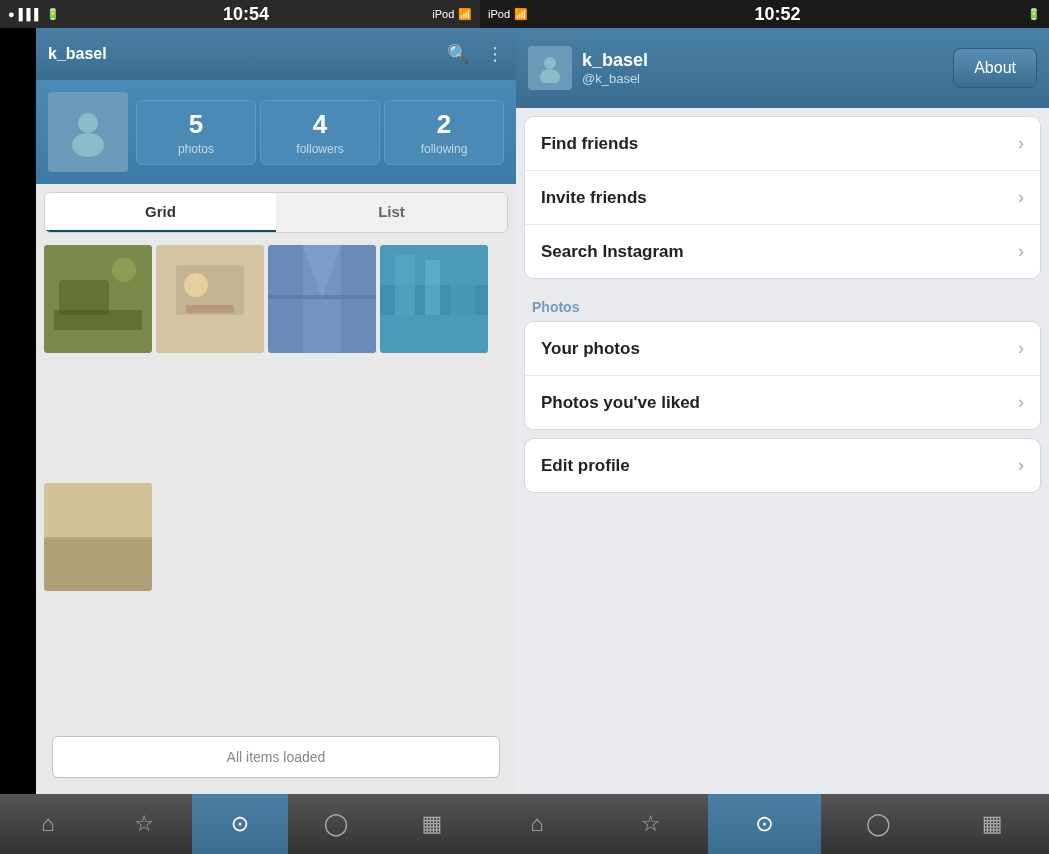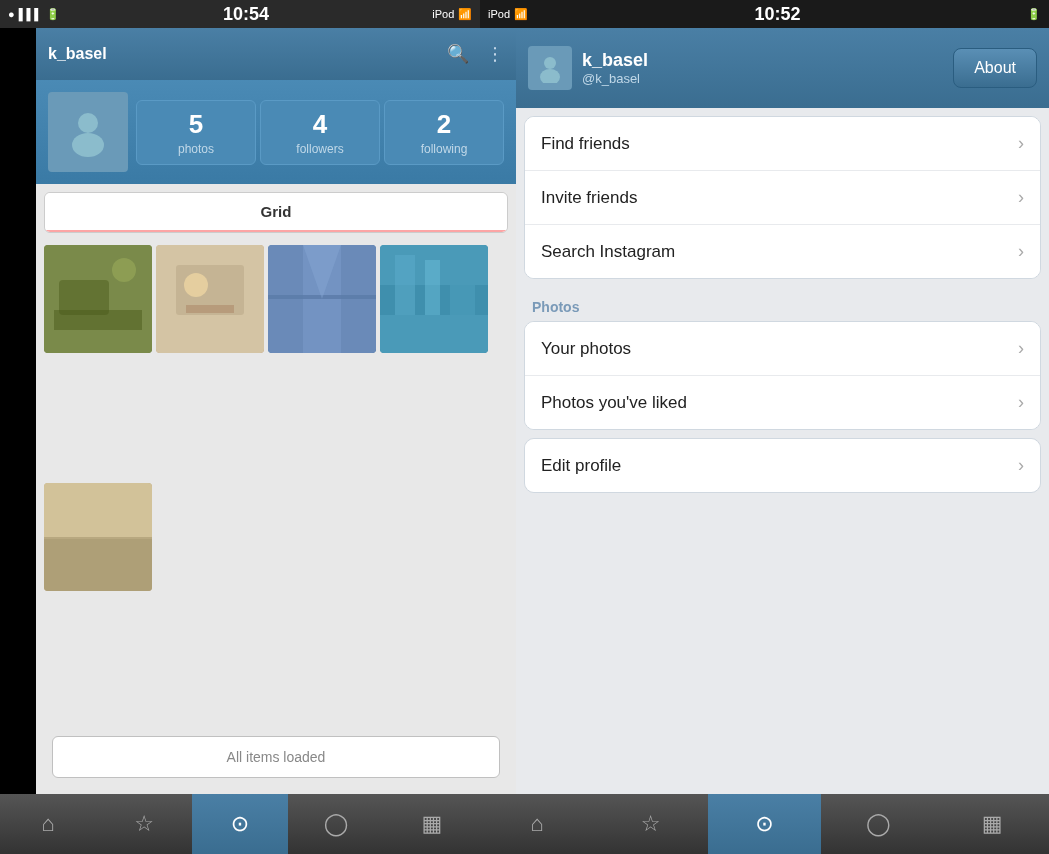--- a/index.html
+++ b/index.html
@@ -156,21 +156,21 @@
       text-align: center;
       font-size: 15px;
       font-weight: bold;
       cursor: pointer;
       color: #666;
       background: #f0f0f0;
     }
     .toggle-btn.active {
       background: #fff;
       color: #333;
-      border-bottom: 2px solid #fca5a5;
+      border-bottom: 2px solid #0c4a6e;
     }
 
     
     .photo-grid {
       display: flex;
       flex-wrap: wrap;
       gap: 4px;
       padding: 4px 8px;
       flex: 1;
       overflow-y: auto;
@@ -280,21 +280,21 @@
       padding: 16px 16px;
       border-bottom: 1px solid #e8eaed;
       cursor: pointer;
       background: #fff;
     }
     .menu-item:last-child {
       border-bottom: none;
     }
     .menu-item-label {
       font-size: 17px;
-      font-weight: normal;
+      font-weight: bold;
       color: #222;
     }
     .menu-chevron {
       color: #aaa;
       font-size: 18px;
     }
 
     
     .bottom-nav-container {
       display: flex;
@@ -388,20 +388,21 @@
         </div>
         <div class="stat-box">
           <span class="stat-number">2</span>
           <span class="stat-label">following</span>
         </div>
       </div>
     </div>
 
     <div class="view-toggle">
       <div class="toggle-btn active">Grid</div>
+      <div class="toggle-btn">List</div>
     </div>
 
     <div class="photo-grid">
 
       <div class="photo-thumb photo-1">
         <svg viewBox="0 0 108 108">
           <rect width="108" height="108" fill="#7a8a4a"></rect>
           <rect x="15" y="35" width="50" height="35" rx="4" fill="#5a6a2a" opacity="0.7"></rect>
           <circle cx="80" cy="25" r="12" fill="#9aaa5a" opacity="0.6"></circle>
           <rect x="10" y="65" width="88" height="20" fill="#4a5a1a" opacity="0.5"></rect>

